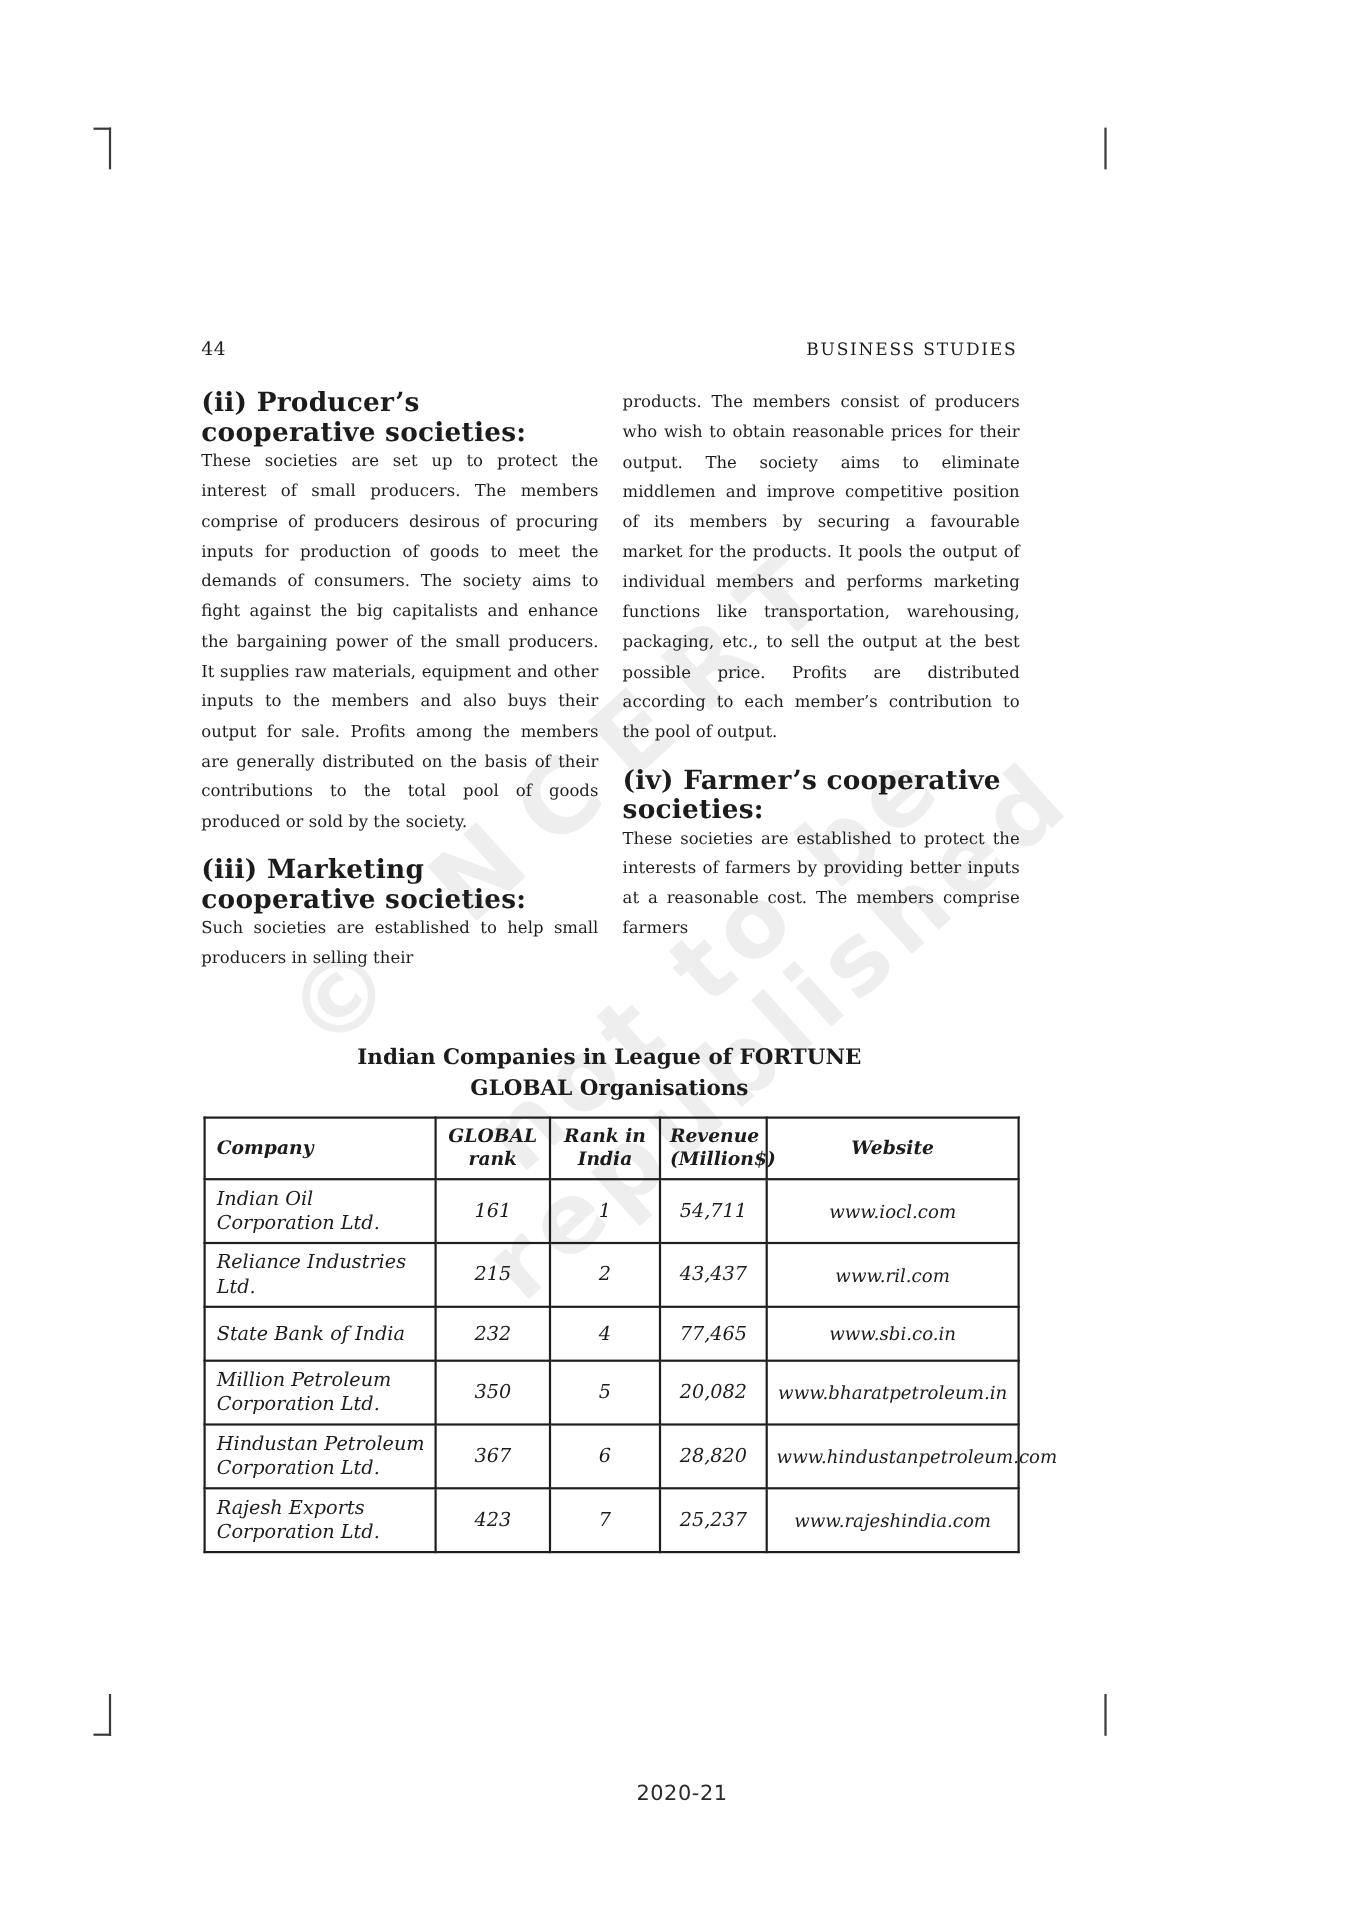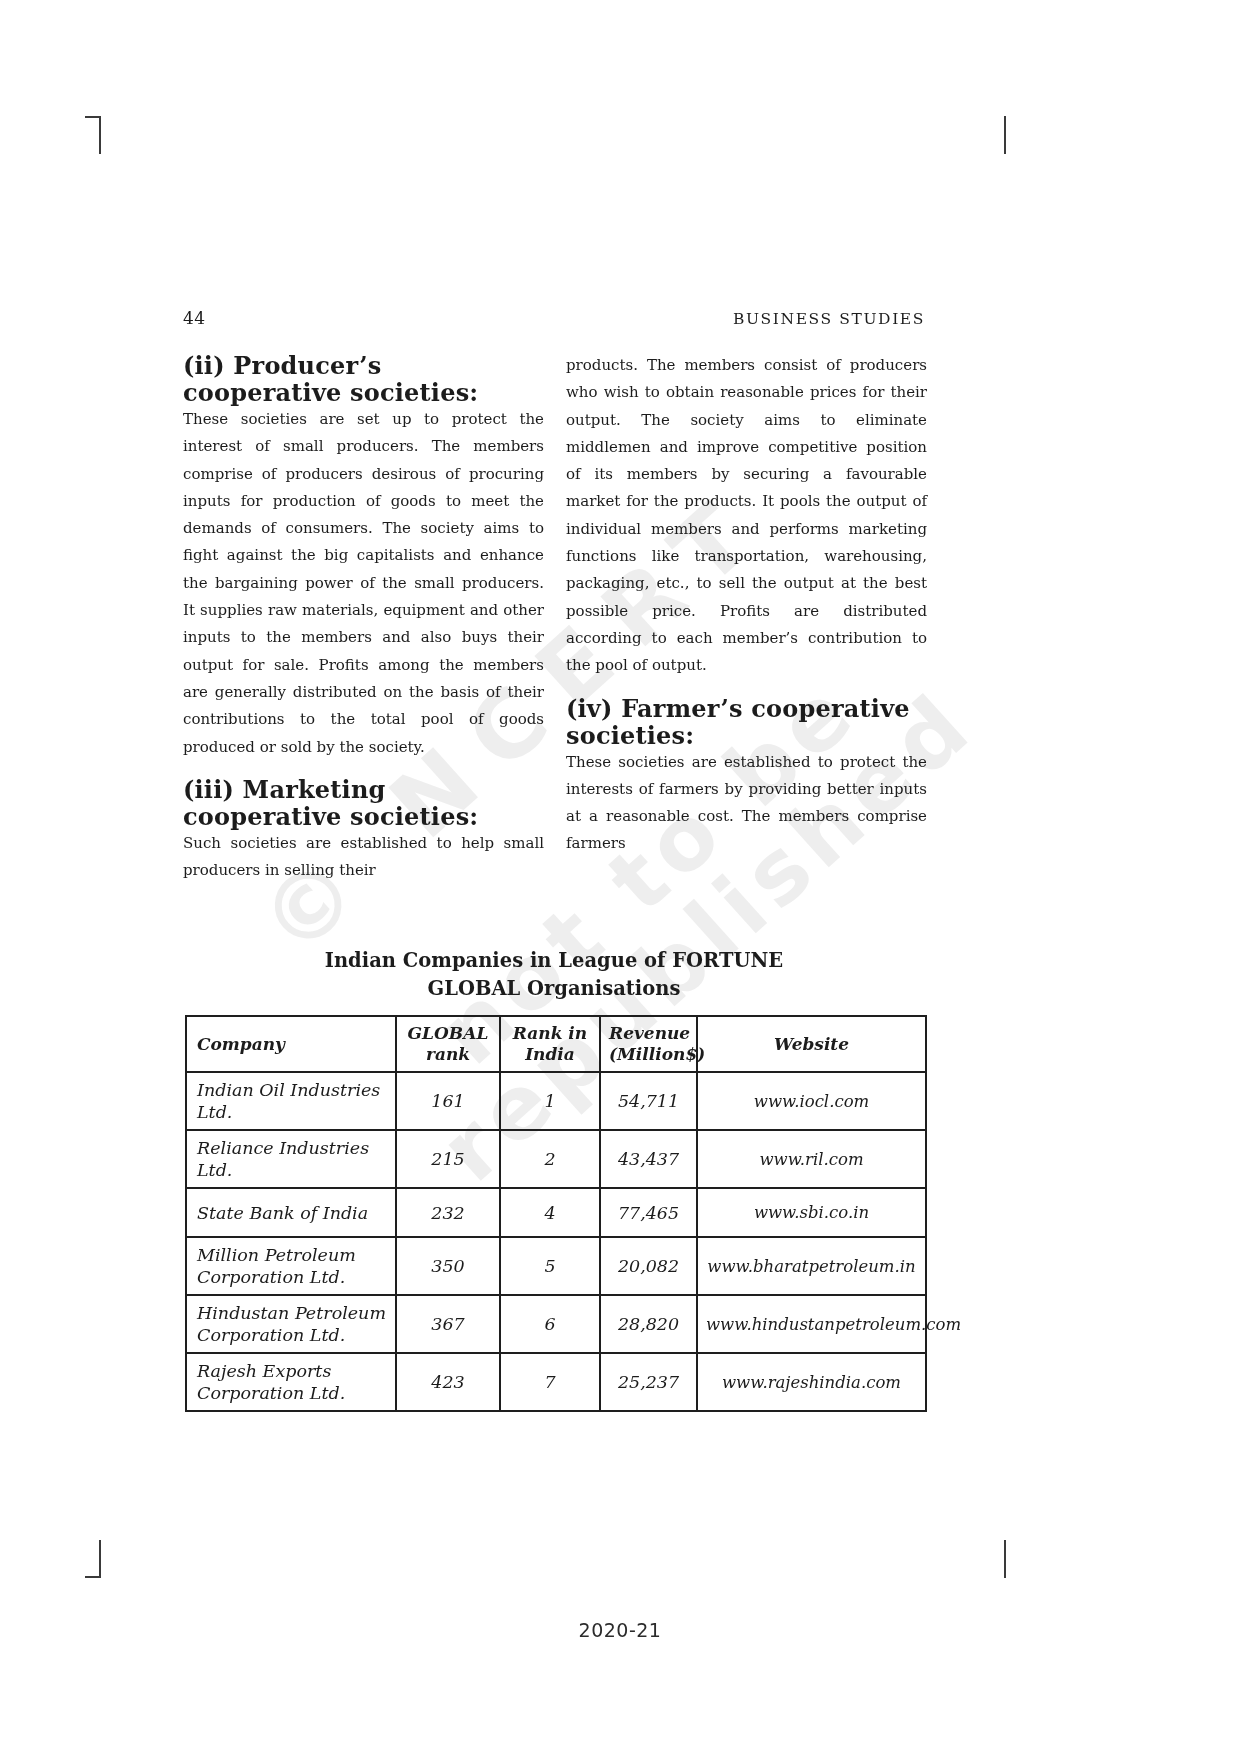--- a/index.html
+++ b/index.html
@@ -205,21 +205,21 @@
           <div>(Million$)</div>
         </th>
         <th>
           <div>Website</div>
           <div></div>
         </th>
       </tr>
     </thead>
     <tbody>
       <tr>
-        <td class="c-company">Indian Oil Industries Ltd.</td>
+        <td class="c-company">Indian Oil Corporation Ltd.</td>
         <td>161</td>
         <td>1</td>
         <td>54,711</td>
         <td class="c-web">www.iocl.com</td>
       </tr>
       <tr>
         <td class="c-company">Reliance Industries Ltd.</td>
         <td>215</td>
         <td>2</td>
         <td>43,437</td>

